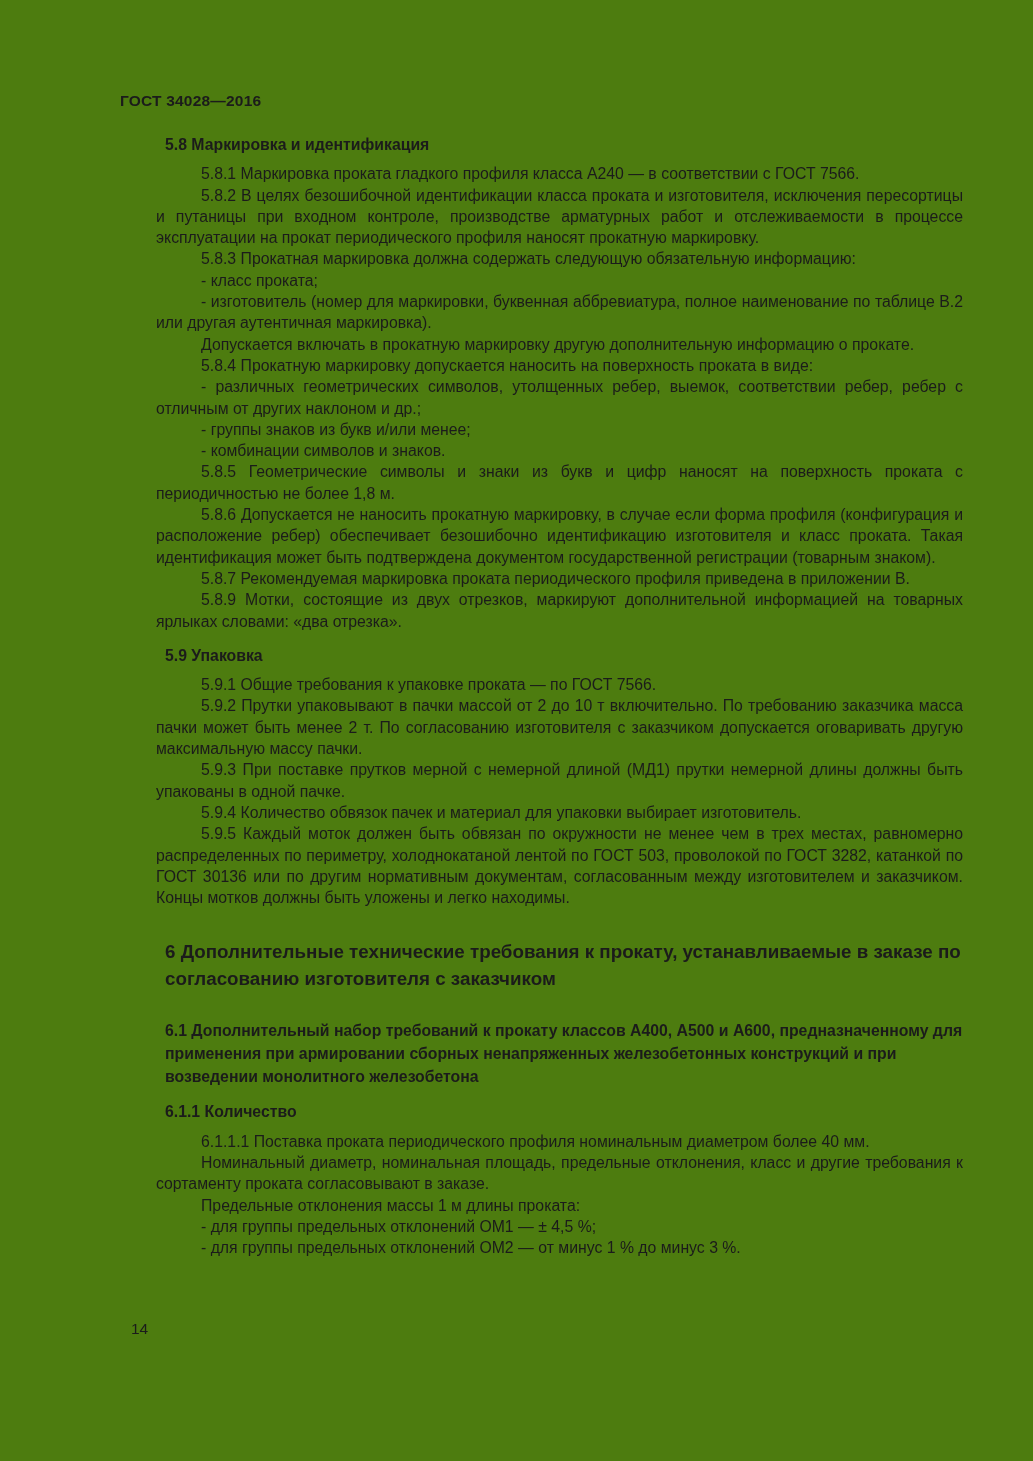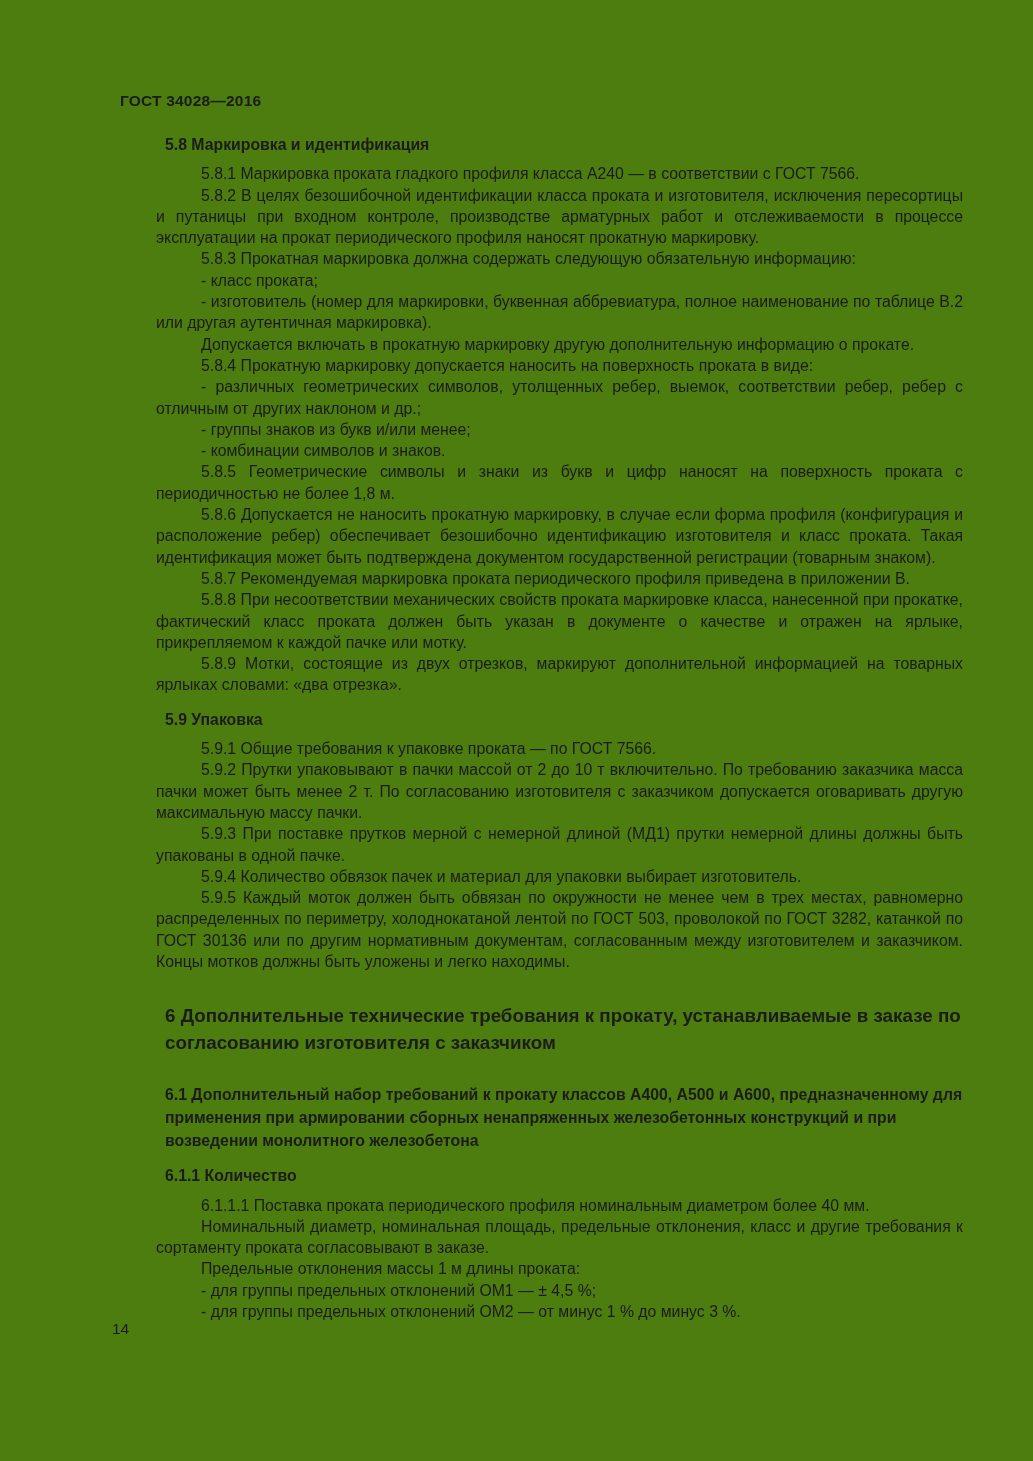--- a/index.html
+++ b/index.html
@@ -47,21 +47,21 @@
     margin: 30px 0 27px 45px;
   }
   .para.h3 {
     font-weight: bold;
     font-size: 15.8px;
     line-height: 23px;
     margin: 12px 0 9px 45px;
   }
   .page-number {
     position: absolute;
-    left: 112px;
+    left: 131px;
     top: 1320px;
     font-size: 15.5px;
   }
 </style>
 </head>
 <body>
 
 <div class="page">
   <div class="running-header">ГОСТ 34028—2016</div>
 
@@ -73,21 +73,20 @@
       <p class="para body">- класс проката;</p>
       <p class="para body">- изготовитель (номер для маркировки, буквенная аббревиатура, полное наименование по таблице В.2 или другая аутентичная маркировка).</p>
       <p class="para body">Допускается включать в прокатную маркировку другую дополнительную информацию о прокате.</p>
       <p class="para body">5.8.4 Прокатную маркировку допускается наносить на поверхность проката в виде:</p>
       <p class="para body">- различных геометрических символов, утолщенных ребер, выемок, соответствии ребер, ребер с отличным от других наклоном и др.;</p>
       <p class="para body">- группы знаков из букв и/или менее;</p>
       <p class="para body">- комбинации символов и знаков.</p>
       <p class="para body">5.8.5 Геометрические символы и знаки из букв и цифр наносят на поверхность проката с периодичностью не более 1,8 м.</p>
       <p class="para body">5.8.6 Допускается не наносить прокатную маркировку, в случае если форма профиля (конфигурация и расположение ребер) обеспечивает безошибочно идентификацию изготовителя и класс проката. Такая идентификация может быть подтверждена документом государственной регистрации (товарным знаком).</p>
       <p class="para body">5.8.7 Рекомендуемая маркировка проката периодического профиля приведена в приложении В.</p>
-      <p class="para body">5.8.8 При несоответствии механических свойств проката маркировке класса, нанесенной при прокатке, фактический класс проката должен быть указан в документе о качестве и отражен на ярлыке, прикрепляемом к каждой пачке или мотку.</p>
       <p class="para body">5.8.9 Мотки, состоящие из двух отрезков, маркируют дополнительной информацией на товарных ярлыках словами: «два отрезка».</p>
       <p class="para h2">5.9 Упаковка</p>
       <p class="para body">5.9.1 Общие требования к упаковке проката — по ГОСТ 7566.</p>
       <p class="para body">5.9.2 Прутки упаковывают в пачки массой от 2 до 10 т включительно. По требованию заказчика масса пачки может быть менее 2 т. По согласованию изготовителя с заказчиком допускается оговаривать другую максимальную массу пачки.</p>
       <p class="para body">5.9.3 При поставке прутков мерной с немерной длиной (МД1) прутки немерной длины должны быть упакованы в одной пачке.</p>
       <p class="para body">5.9.4 Количество обвязок пачек и материал для упаковки выбирает изготовитель.</p>
       <p class="para body">5.9.5 Каждый моток должен быть обвязан по окружности не менее чем в трех местах, равномерно распределенных по периметру, холоднокатаной лентой по ГОСТ 503, проволокой по ГОСТ 3282, катанкой по ГОСТ 30136 или по другим нормативным документам, согласованным между изготовителем и заказчиком. Концы мотков должны быть уложены и легко находимы.</p>
       <p class="para h1">6 Дополнительные технические требования к прокату, устанавливаемые в заказе по согласованию изготовителя с заказчиком</p>
       <p class="para h3">6.1 Дополнительный набор требований к прокату классов А400, А500 и А600, предназначенному для применения при армировании сборных ненапряженных железобетонных конструкций и при возведении монолитного железобетона</p>
       <p class="para h2">6.1.1 Количество</p>

